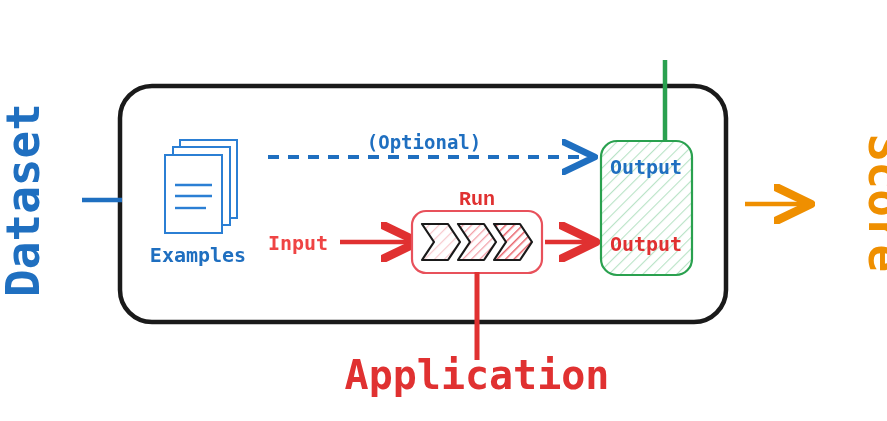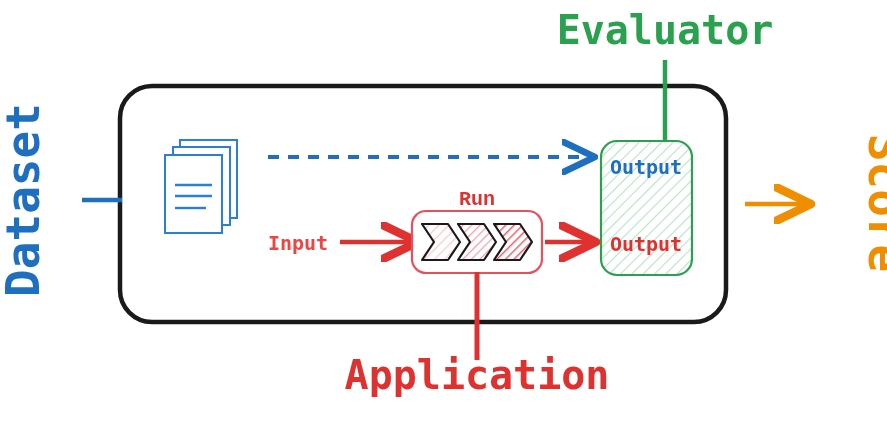--- a/index.html
+++ b/index.html
@@ -208,25 +208,26 @@
 
     <g>
       <line x1="745" y1="204" x2="808" y2="204" stroke="#ef8f00" stroke-width="4.5" marker-end="url(#arrowOrange)"></line>
     </g>
   </svg>
 
   <div class="txt" id="dataset-label">Dataset</div>
 
   <div class="txt" id="score-label">Score</div>
 
-  <div class="txt" id="evaluator-label">Evaluator</div>
 
   <div class="txt" id="application-label">Application</div>
 
-
+  <div class="txt" id="examples-label">Examples</div>
+
+  <div class="txt" id="optional-label">(Optional)</div>
 
   <div class="txt" id="input-label">Input</div>
 
   <div class="txt" id="run-label">Run</div>
 
   <div class="txt" id="output-top-label">Output</div>
 
   <div class="txt" id="output-bottom-label">Output</div>
 
 </div>

